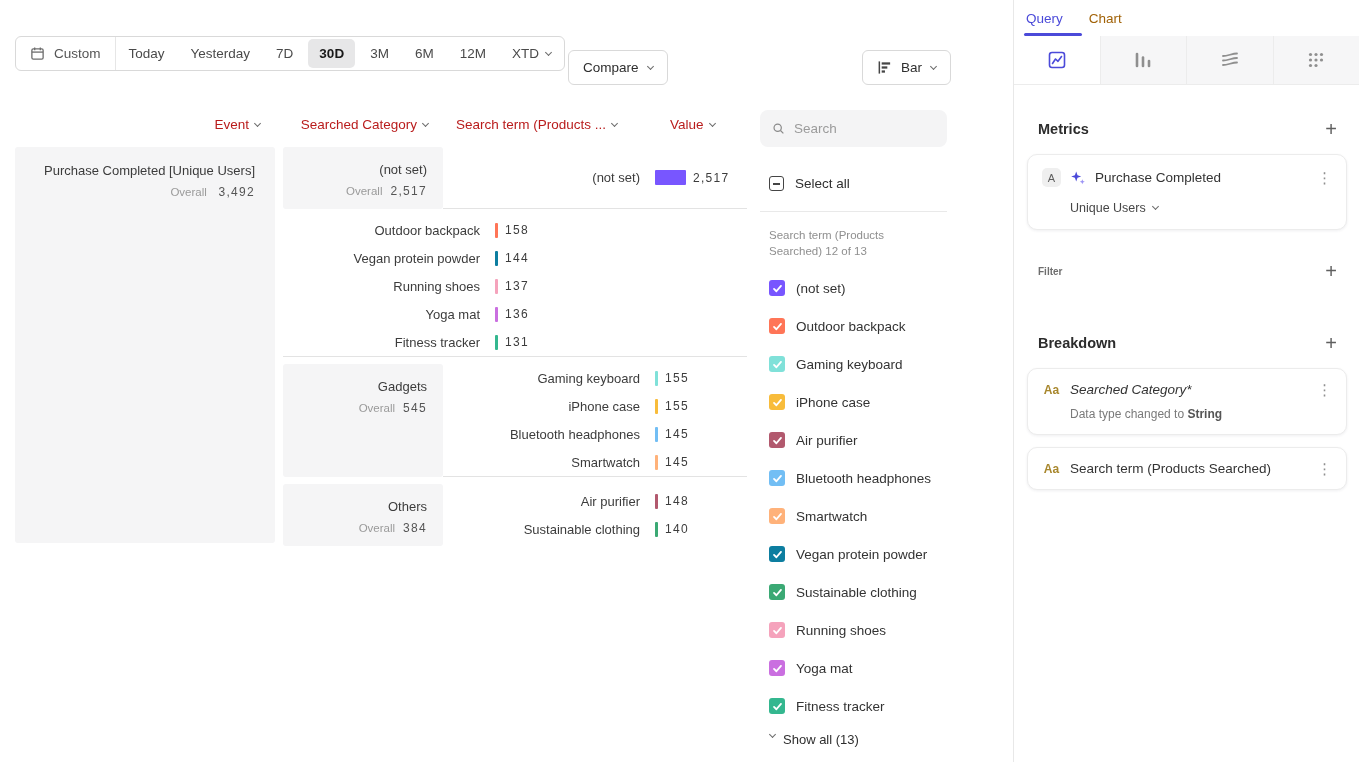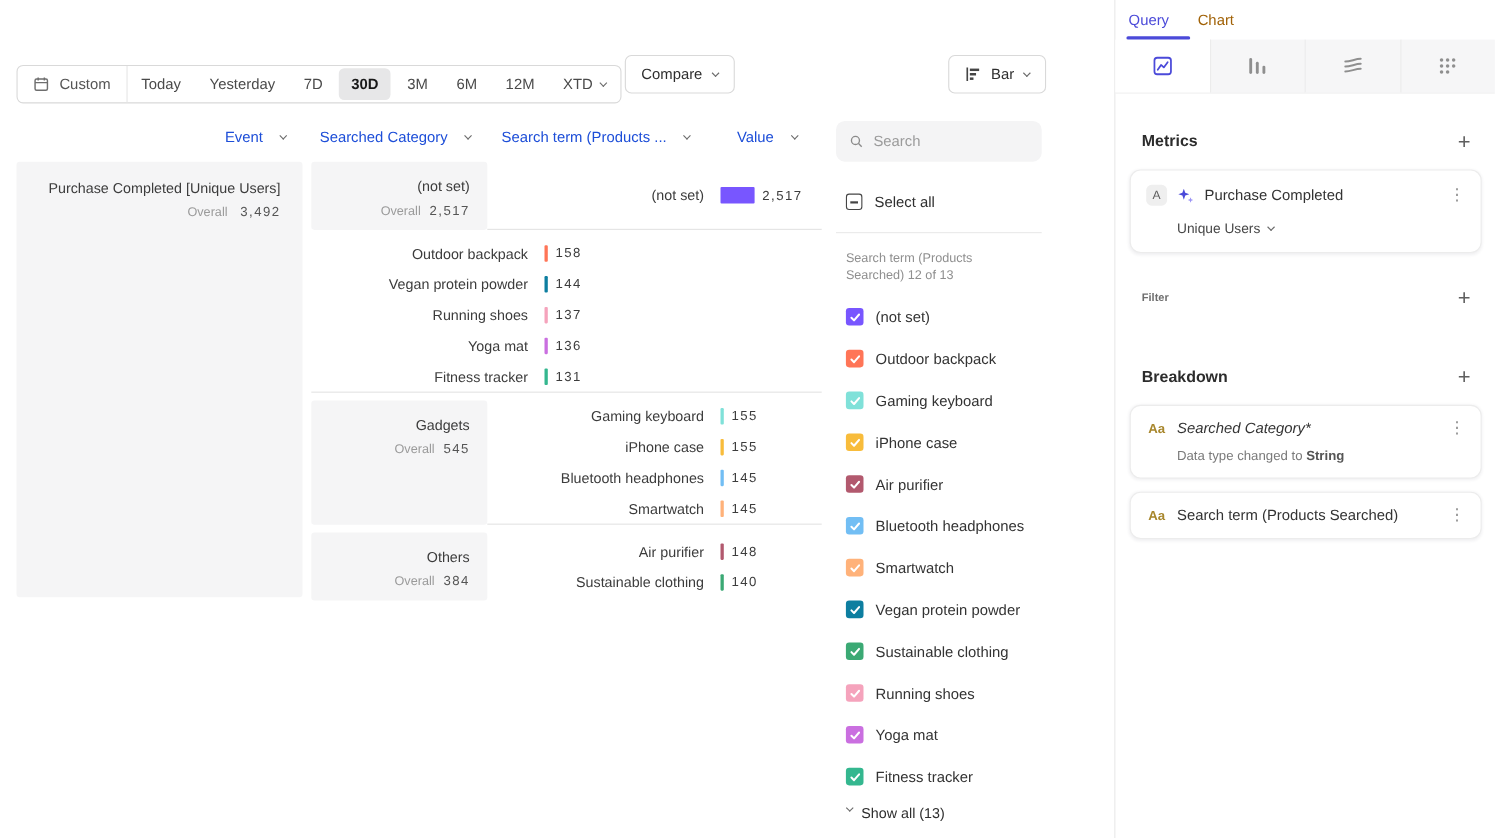--- a/index.html
+++ b/index.html
@@ -8,31 +8,31 @@
     width:1359px;height:762px;position:relative;overflow:hidden;
     background:#fff;color:#3c3c3c;
     font-family:"Liberation Sans",sans-serif;font-size:13.5px;
   }
   .chev{display:inline-block;width:6px;height:6px;border-right:1.6px solid #6b6b6b;border-bottom:1.6px solid #6b6b6b;transform:rotate(45deg);margin-bottom:3px;}
   .chev.sm{width:5px;height:5px;}
   .dots{color:#8f8f8f;font-size:15px;line-height:1;}
   .plus{font-size:20px;color:#5f5f5f;font-weight:400;line-height:1;}
 
   
-  .range-group{position:absolute;left:15px;top:59px;height:35px;display:flex;align-items:center;border:1px solid #d9d9d9;border-radius:6px;color:#4a4a4a;background:#fff;}
+  .range-group{position:absolute;left:15px;top:36px;height:35px;display:flex;align-items:center;border:1px solid #d9d9d9;border-radius:6px;color:#4a4a4a;background:#fff;}
   .custom-btn{display:flex;align-items:center;gap:9px;padding:0 14px;height:100%;border-right:1px solid #e6e6e6;color:#555;}
   .rbtn{padding:0 13px;line-height:33px;color:#4a4a4a;}
   .rbtn.sel{background:#e7e7e8;border-radius:5px;margin:0 2px;padding:7px 11px;line-height:normal;font-weight:700;color:#191919;}
   .xtd-btn{display:flex;align-items:center;gap:7px;padding:0 13px;height:100%;}
   .pill-btn{position:absolute;top:50px;height:35px;border:1px solid #d9d9d9;border-radius:6px;display:flex;align-items:center;gap:9px;padding:0 14px;font-weight:500;color:#2e2e2e;background:#fff;}
   .compare-btn{left:568px;}
   .bar-btn{left:862px;}
 
   
-  .col-head{position:absolute;top:117px;display:flex;align-items:center;gap:16px;color:#1d4ed8;}
+  .col-head{position:absolute;top:117px;display:flex;align-items:center;gap:6px;color:#b91c1c;}
   .ch-event{left:15px;width:245px;justify-content:flex-end;}
   .ch-cat{left:283px;width:145px;justify-content:flex-end;}
   .ch-term{left:456px;}
   .ch-value{left:670px;}
 
   
   .table{position:absolute;left:15px;top:147px;width:732px;}
   .event-card{position:absolute;left:0;top:0;width:260px;height:396px;background:#f5f5f6;border-radius:3px;text-align:right;padding:16px 20px 0 10px;font-size:13px;}
   .cat-overall,.event-overall{margin-top:6px;}
   .ov-label{font-size:11.5px;color:#9a9a9a;margin-right:8px;}

